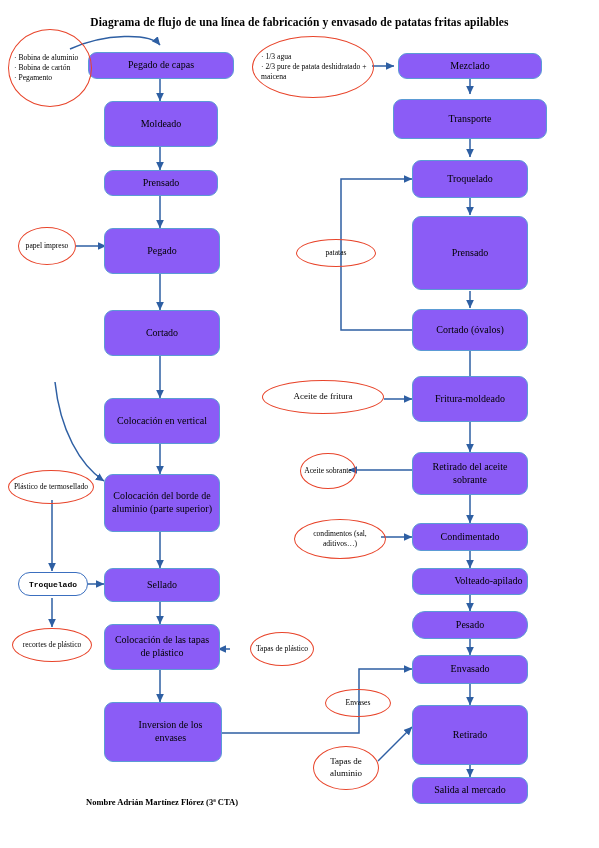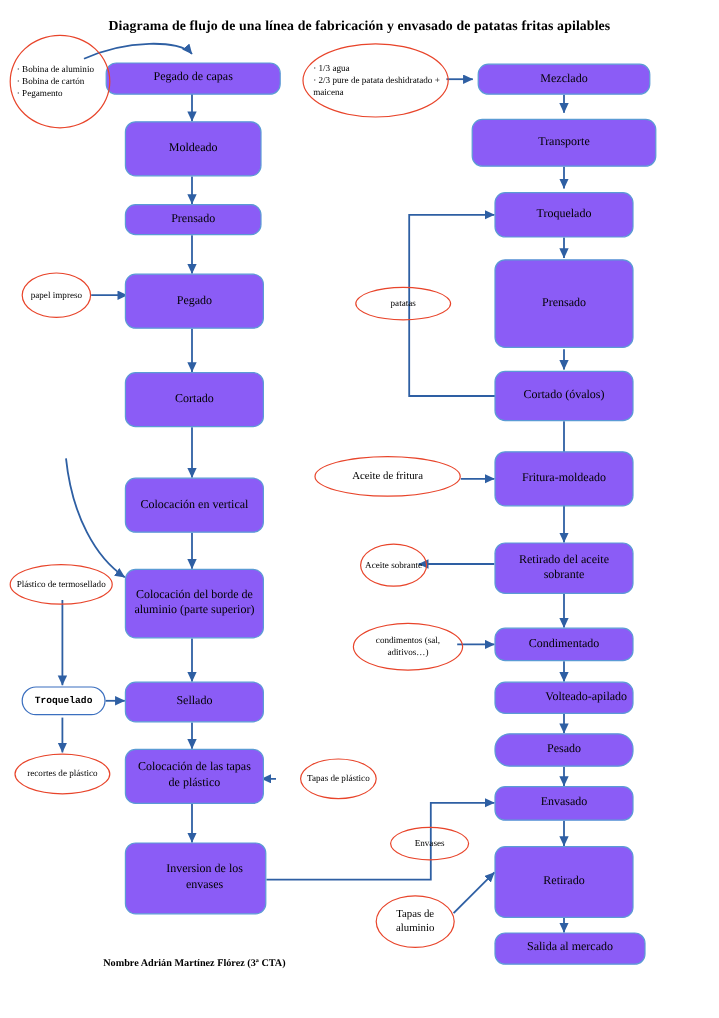--- a/index.html
+++ b/index.html
@@ -129,21 +129,21 @@
   <div class="box" style="left:412px;top:160px;width:116px;height:38px;">Troquelado</div>
   <div class="box" style="left:412px;top:216px;width:116px;height:74px;">Prensado</div>
   <div class="box" style="left:412px;top:309px;width:116px;height:42px;">Cortado (óvalos)</div>
   <div class="box" style="left:412px;top:376px;width:116px;height:46px;">Fritura-moldeado</div>
   <div class="box" style="left:412px;top:452px;width:116px;height:43px;">Retirado del aceite sobrante</div>
   <div class="box" style="left:412px;top:523px;width:116px;height:28px;">Condimentado</div>
   <div class="box" style="left:412px;top:568px;width:116px;height:27px;padding-left:41px;">Volteado-apilado</div>
   <div class="box" style="left:412px;top:611px;width:116px;height:28px;border-radius:13px;">Pesado</div>
   <div class="box" style="left:412px;top:655px;width:116px;height:29px;">Envasado</div>
   <div class="box" style="left:412px;top:705px;width:116px;height:60px;">Retirado</div>
-  <div class="box" style="left:412px;top:777px;width:126px;height:27px;">Salida al mercado</div>
+  <div class="box" style="left:412px;top:777px;width:116px;height:27px;">Salida al mercado</div>
 
   <div class="ell left-align" style="left: 8px; top: 29px; width: 84px; height: 78px; padding-left: 5px; white-space: pre-line;">· Bobina de aluminio
 · Bobina de cartón
 · Pegamento</div>
 
   <div class="ell left-align" style="left: 252px; top: 36px; width: 122px; height: 62px; padding-left: 8px; white-space: pre-line;">· 1/3 agua
 · 2/3 pure de patata deshidratado + maicena</div>
 
   <div class="ell" style="left:18px;top:227px;width:58px;height:38px;">papel impreso</div>
 

